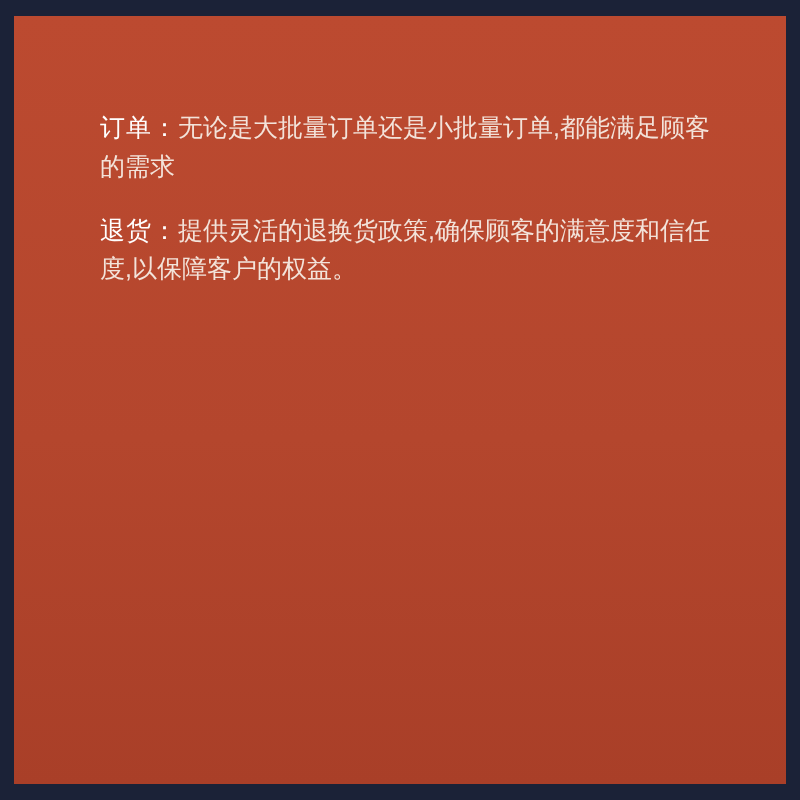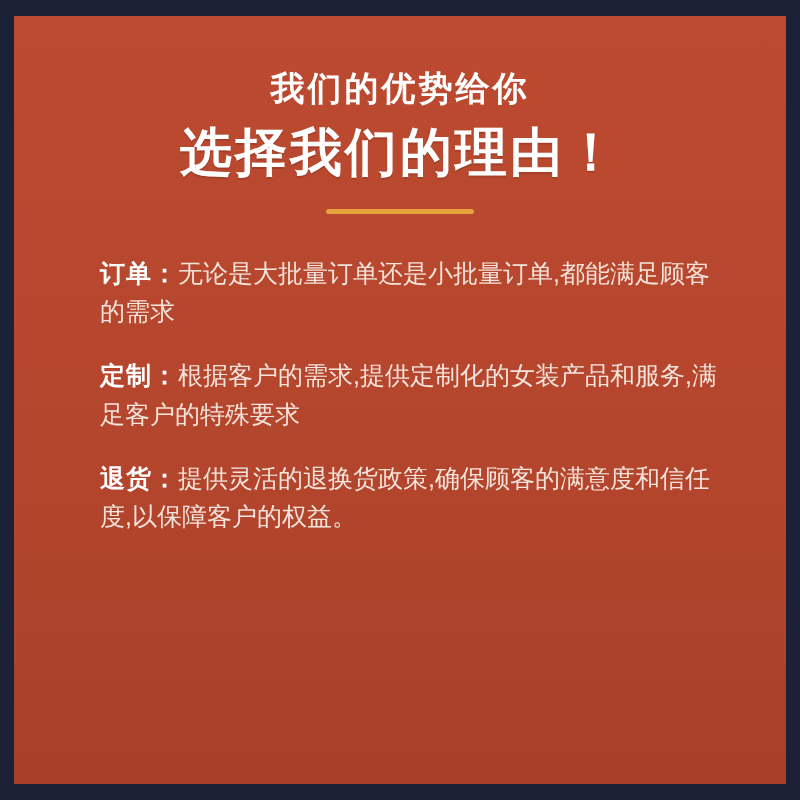--- a/index.html
+++ b/index.html
@@ -65,51 +65,43 @@
   .item {
     display: block;
     color: #f6e9e2;
     font-size: 25px;
     line-height: 1.55;
     margin-bottom: 13px;
     text-align: left;
   }
   .item .label {
     color: #ffffff;
-    font-weight: bold;
+    font-weight: normal;
     letter-spacing: 1px;
   }
   .item .text {
     color: #f3e3da;
   }
 </style>
 </head>
 <body>
 
 <div class="poster">
   <div class="card">
 
-    <div class="header">
-      <div class="title-small">我们的优势给你</div>
-      <div class="title-big">选择我们的理由！</div>
-      <div class="divider"></div>
-    </div>
 
     <div class="list">
 
       <p class="item">
         <span class="label">订单：</span><span class="text">无论是大批量订单还是小批量订单,都能满足顾客的需求</span>
       </p>
 
 
 
 
-      <p class="item">
-        <span class="label">定制：</span><span class="text">根据客户的需求,提供定制化的女装产品和服务,满足客户的特殊要求</span>
-      </p>
 
       <p class="item">
         <span class="label">退货：</span><span class="text">提供灵活的退换货政策,确保顾客的满意度和信任度,以保障客户的权益。</span>
       </p>
 
     </div>
 
   </div>
 </div>
 

